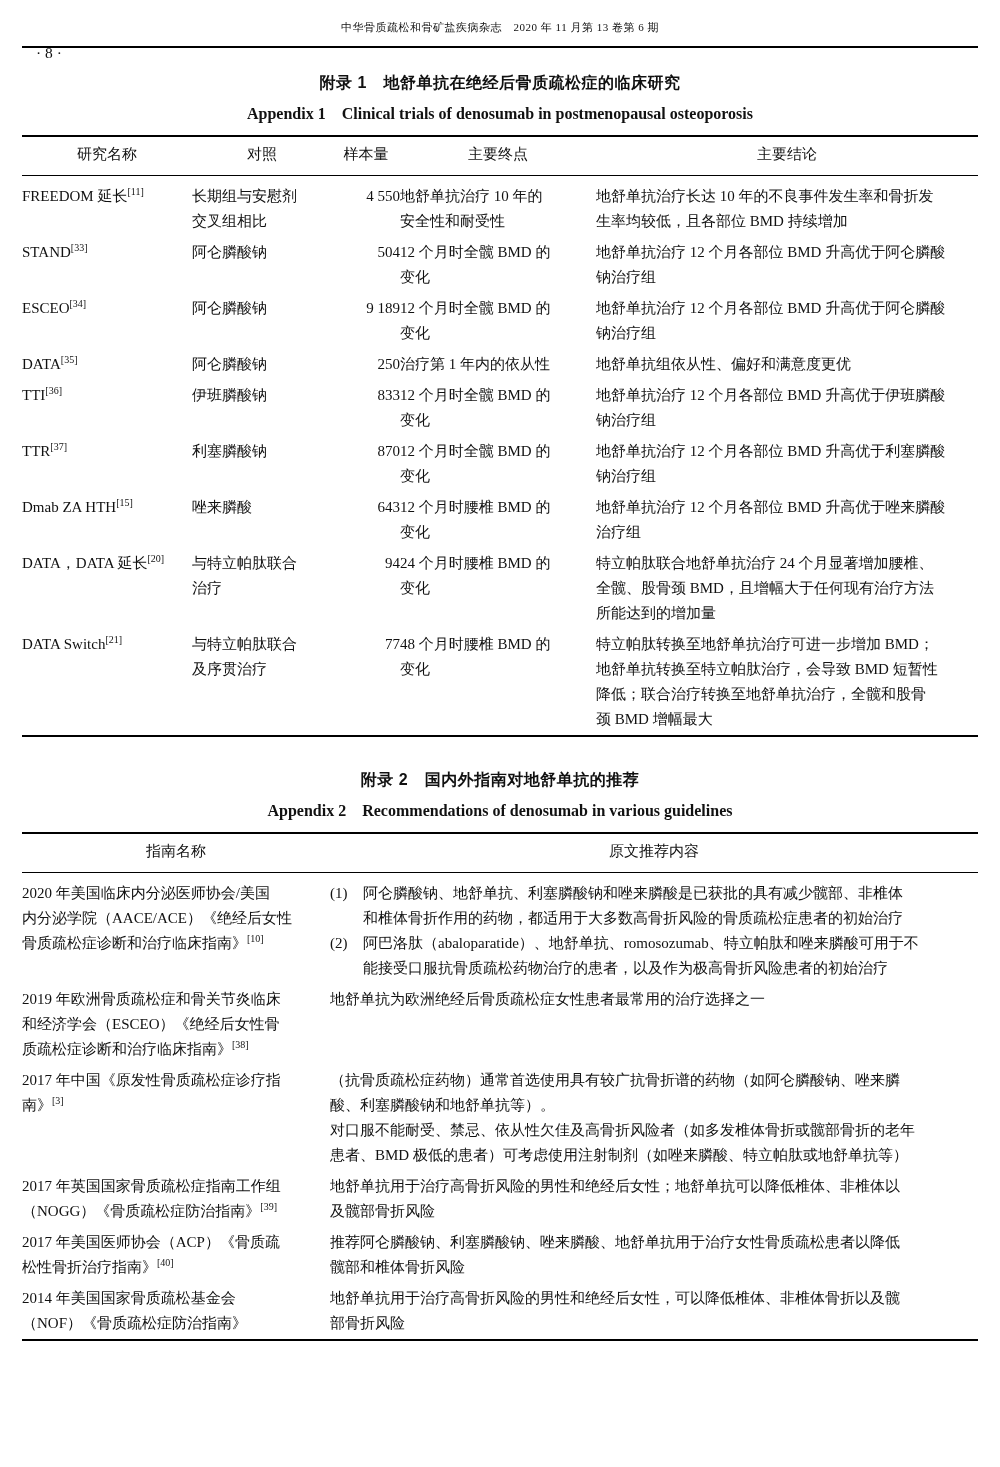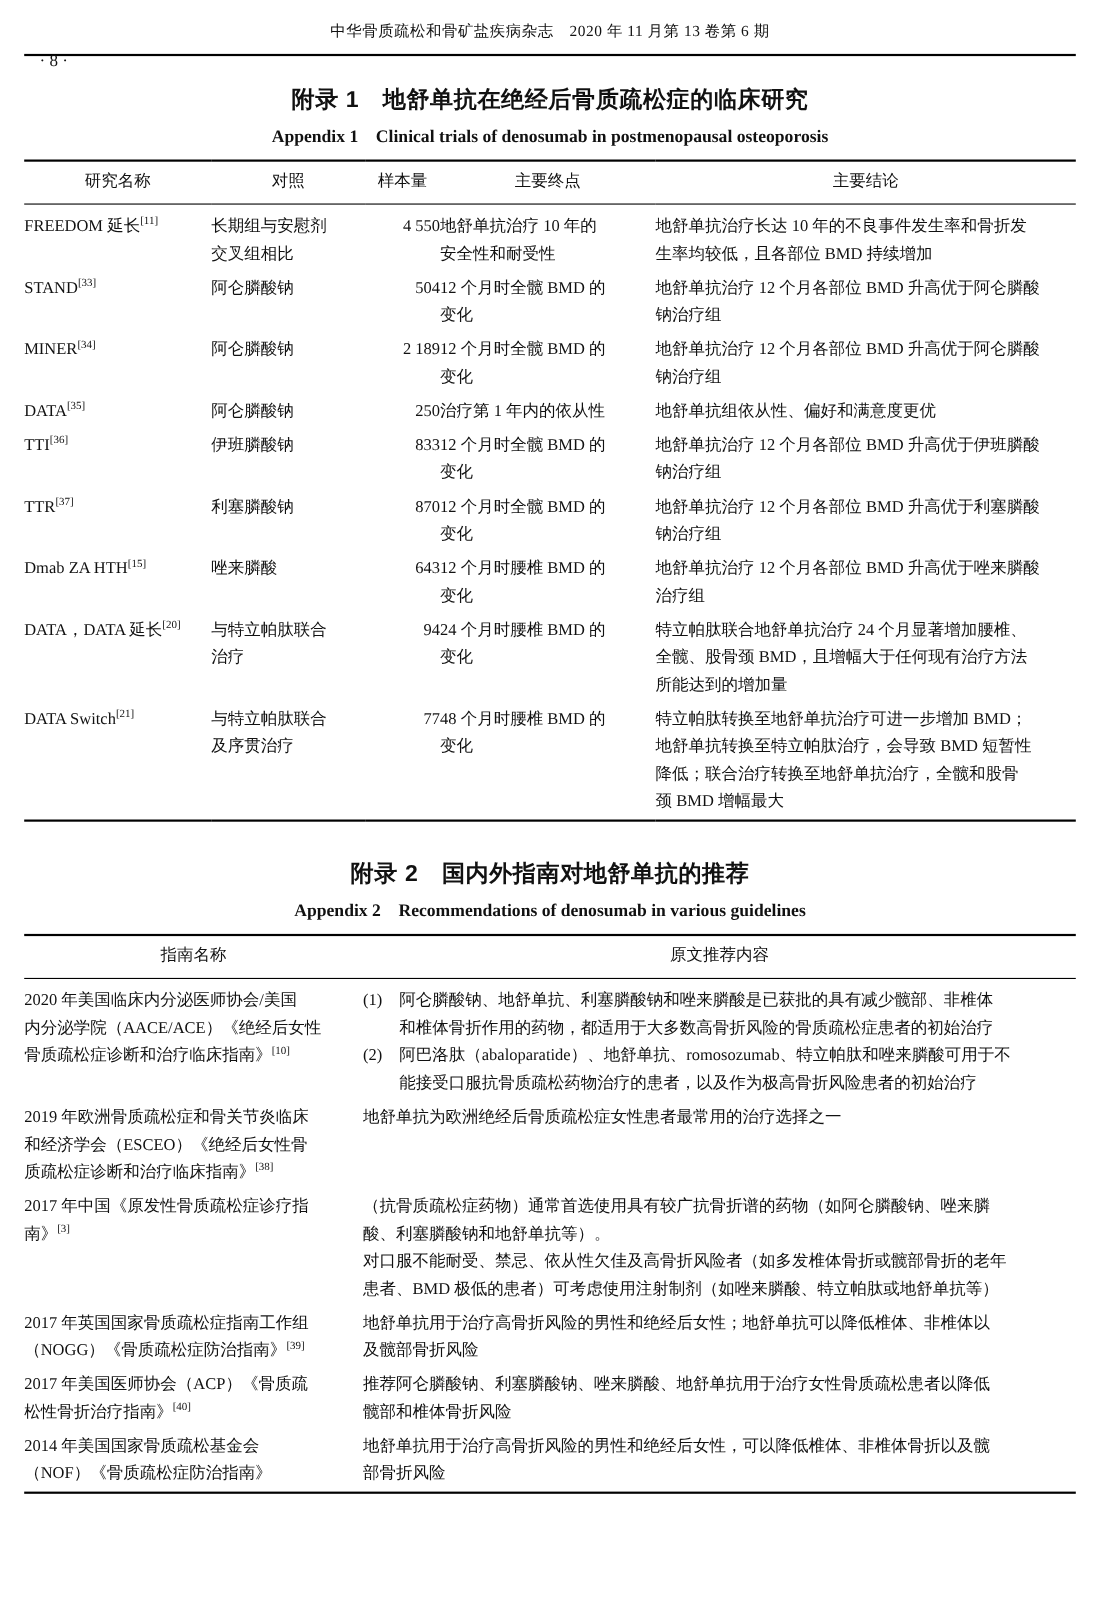--- a/index.html
+++ b/index.html
@@ -6,29 +6,29 @@
   body{
     width:1000px;height:1467px;overflow:hidden;
     font-family:"Liberation Serif","DejaVu Serif",serif;
     color:#111;
     -webkit-font-smoothing:antialiased;
   }
   .page{padding:12px 22px 0;}
 
   
   .jheader{position:relative;text-align:center;}
-  .jh-cn{font-size:14px;letter-spacing:.5px;margin-top:8px;}
+  .jh-cn{font-size:11px;letter-spacing:.5px;margin-top:8px;}
   .jh-row{position:relative;margin-top:9px;}
   .jh-en{font-size:15.5px;letter-spacing:.3px;}
   .pageno{position:absolute;left:14px;top:0;font-size:15.5px;}
   .rule{border:none;border-top:2px solid #000;margin:11px 0 0;}
 
   
   .title-cn{
-    text-align:center;font-weight:bold;font-size:21px;
+    text-align:center;font-weight:bold;font-size:16px;
     font-family:"Liberation Sans","DejaVu Sans",sans-serif;
     margin-top:25px;letter-spacing:.5px;
   }
   .title-en{
     text-align:center;font-weight:bold;font-size:16px;
     margin-top:10px;
   }
   .title-gap{margin-top:33px;}
 
   
@@ -115,24 +115,24 @@
     </td>
     <td class="c-ctrl pre">阿仑膦酸钠</td>
     <td class="c-n">504</td>
     <td class="c-end pre">12 个月时全髋 BMD 的
 变化</td>
     <td class="c-conc pre">地舒单抗治疗 12 个月各部位 BMD 升高优于阿仑膦酸
 钠治疗组</td>
   </tr>
   <tr>
     <td class="c-study">
-      <span>MINER</span><sup>[34]</sup>
+      <span>ESCEO</span><sup>[34]</sup>
     </td>
     <td class="c-ctrl pre">阿仑膦酸钠</td>
-    <td class="c-n">2 189</td>
+    <td class="c-n">9 189</td>
     <td class="c-end pre">12 个月时全髋 BMD 的
 变化</td>
     <td class="c-conc pre">地舒单抗治疗 12 个月各部位 BMD 升高优于阿仑膦酸
 钠治疗组</td>
   </tr>
   <tr>
     <td class="c-study">
       <span>DATA</span><sup>[35]</sup>
     </td>
     <td class="c-ctrl pre">阿仑膦酸钠</td>

